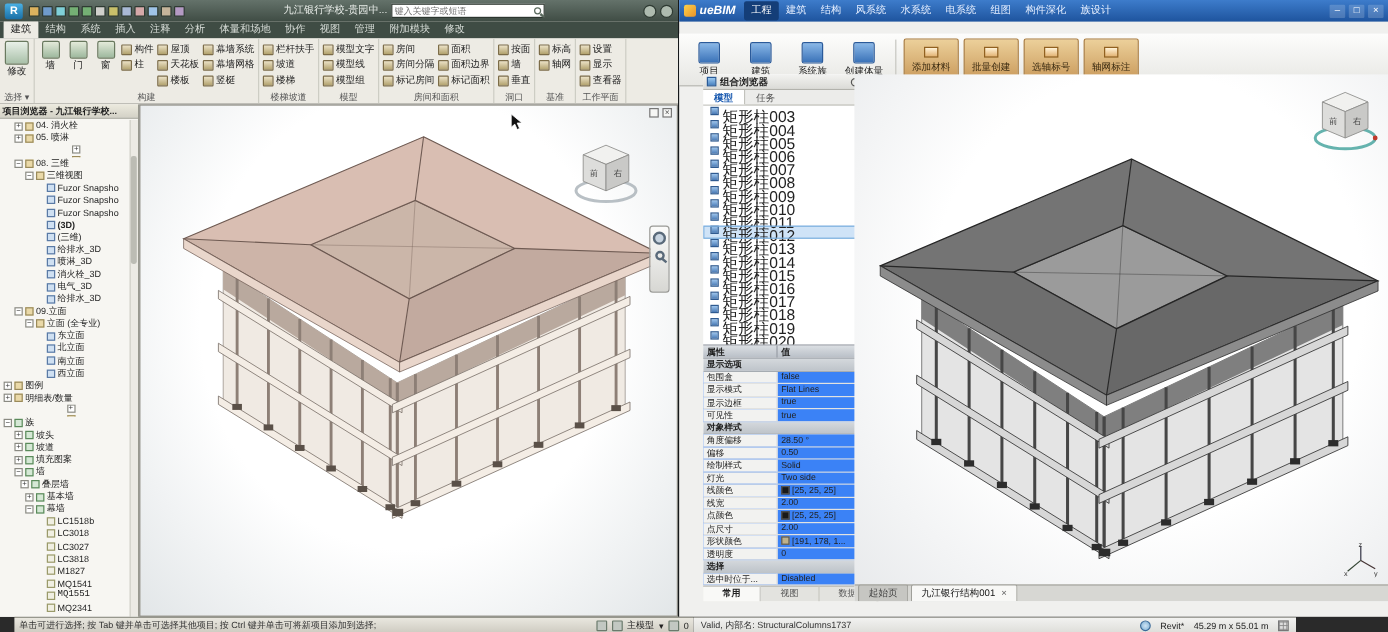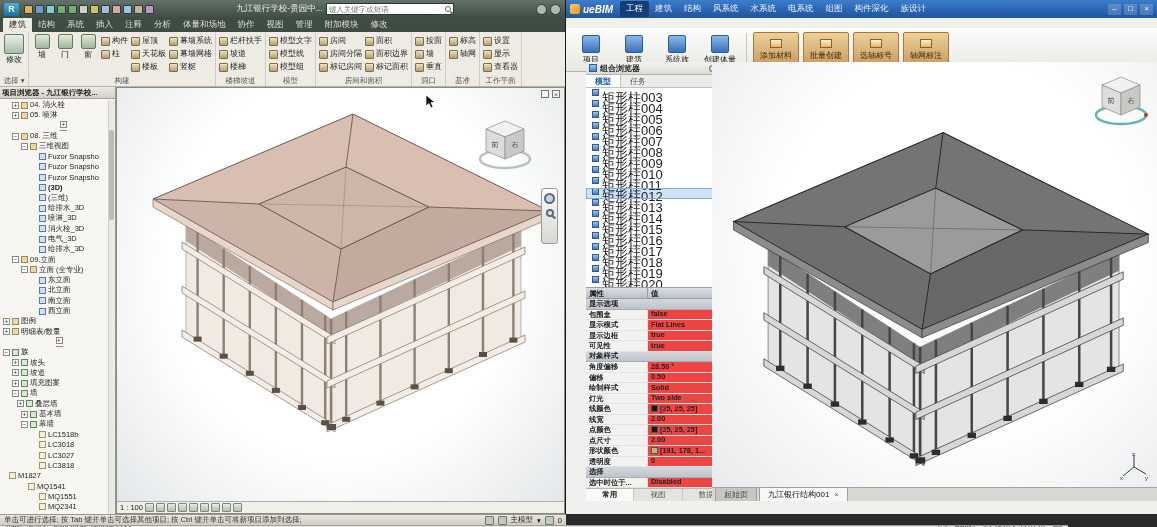--- a/index.html
+++ b/index.html
@@ -61,21 +61,21 @@
 .vcicon{width:9px;height:9px;background:linear-gradient(#eaeae2,#b5bfb5);border:1px solid #79897b;border-radius:1px;flex:none;}
 .bldg-l{position:absolute;left:25px;top:18px;}
 .navbar{position:absolute;left:424px;top:100px;width:17px;height:56px;background:linear-gradient(#fbfbfa,#d7d7d3);border:1px solid #9a9a96;border-radius:3px;display:flex;flex-direction:column;align-items:center;gap:5px;padding:4px 0;}
 .wheel{width:11px;height:11px;border-radius:50%;border:2px solid #5a6a7a;background:#c8d4e0;}
 .zoomi{width:8px;height:8px;border-radius:50%;border:2px solid #5a6a7a;position:relative;}
 .zoomi::after{content:"";position:absolute;width:5px;height:2px;background:#5a6a7a;right:-4px;bottom:-3px;transform:rotate(40deg);}
 .viewcube{position:absolute;}
 .cursor{position:absolute;left:308px;top:7px;}
 
 
-.statusbar{position:absolute;left:0;bottom:0;width:1068px;height:13px;display:flex;font-size:7.5px;z-index:5;flex-direction:column;}
+.statusbar{position:absolute;left:12px;bottom:0;width:1068px;height:13px;display:flex;font-size:7.5px;z-index:5;}
 .rv-status{width:566px;background:linear-gradient(#e9e7df,#cfccc2);border-top:1px solid #97978d;display:flex;align-items:center;padding:0 4px;gap:4px;flex:none;}
 .rv-status .stext{flex:1;white-space:nowrap;overflow:hidden;text-overflow:ellipsis;color:#333;}
 .sic{width:9px;height:9px;background:#c2c8c2;border:1px solid #6a7a6c;border-radius:1px;flex:none;}
 .ue-status{flex:1;background:linear-gradient(#f2f2f0,#dededa);border-top:1px solid #a0a09a;display:flex;align-items:center;padding:0 6px;gap:8px;overflow:hidden;}
 .ue-status .uleft{white-space:nowrap;overflow:hidden;text-overflow:ellipsis;color:#333;flex:1;}
 .globe{width:9px;height:9px;border-radius:50%;border:1px solid #3a6a9a;background:radial-gradient(#cfe4f4,#7aaed4);flex:none;}
 .gridic{width:9px;height:9px;flex:none;background:
  linear-gradient(#888 1px,transparent 1px) 0 0/3px 3px,
  linear-gradient(90deg,#888 1px,transparent 1px) 0 0/3px 3px,#ddd;border:1px solid #777;}
 
@@ -105,21 +105,21 @@
 .dtab{padding:1px 9px;font-size:8px;color:#555;line-height:11px;}
 .dtab.active{background:#fff;color:#1a5ab0;font-weight:bold;border-right:1px solid #c2c2bc;}
 .ue-tree{flex:1;overflow:hidden;position:relative;padding-top:1px;}
 .crow{display:flex;align-items:flex-start;gap:3px;height:11px;font-size:13px;padding-left:6px;white-space:nowrap;}
 .crow.sel{background:#cfe3f7;outline:1px solid #7aaede;outline-offset:-1px;}
 .cicon{width:7px;height:7px;background:linear-gradient(#9ec6ee,#4a7ab5);border:1px solid #2f5a90;flex:none;}
 .props-head{height:12px;display:flex;background:linear-gradient(#dbdfe3,#b9bfc7);border-top:1px solid #9aa0a8;border-bottom:1px solid #989ea6;font-size:7.5px;font-weight:bold;flex:none;}
 .props-head span{padding:0 3px;line-height:11px;}
 .ph-name{width:62px;border-right:1px solid #989ea6;}
 #props{flex:none;overflow:hidden;}
-.prow{display:flex;height:10.5px;font-size:7.3px;border-bottom:1px solid #e2e2e0;background:#ef4444;font-weight:bold;}
+.prow{display:flex;height:10.5px;font-size:7.3px;border-bottom:1px solid #e2e2e0;background:#3b82f6;}
 .psec{background:linear-gradient(#d4d8dc,#bec4ca);font-weight:bold;padding-left:3px;align-items:center;display:flex;border-bottom:1px solid #a6acb2;}
 .pname{width:62px;padding:0 3px;background:#f2f2f0;border-right:1px solid #ddd;white-space:nowrap;overflow:hidden;line-height:10px;}
 .pval{flex:1;padding:0 3px;display:flex;align-items:center;gap:2px;white-space:nowrap;overflow:hidden;line-height:10px;}
 .swatch{width:7px;height:7px;border:1px solid #555;flex:none;}
 .dock-bottabs{height:13px;display:flex;background:#e3e3df;border-top:1px solid #b8b8b2;flex:none;}
 .btab{flex:1;text-align:center;font-size:7.5px;line-height:12px;color:#555;border-right:1px solid #c8c8c2;}
 .btab.active{background:#f9f9f7;color:#222;font-weight:bold;}
 
 .ue-viewport{position:absolute;left:146px;top:62px;right:0;bottom:13px;background:radial-gradient(ellipse at 55% 42%,#ffffff 52%,#e7e9eb 100%);overflow:hidden;}
 .bldg-r{position:absolute;left:10px;top:62px;}
@@ -626,31 +626,31 @@
             <div class="trow" style="padding-left: 30px;">
               <span class="texp none"></span>
               <span class="ticon type"></span>
               <span class="tlabel">LC3027</span>
             </div>
             <div class="trow" style="padding-left: 30px;">
               <span class="texp none"></span>
               <span class="ticon type"></span>
               <span class="tlabel">LC3818</span>
             </div>
-            <div class="trow" style=" align-items: center;">
+            <div class="trow" style="padding-left: 30px; align-items: center;">
               <span class="texp none"></span>
               <span class="ticon type"></span>
               <span class="tlabel">M1827</span>
             </div>
-            <div class="trow" style="padding-left: 19px;">
+            <div class="trow" style="padding-left: 30px;">
               <span class="texp none"></span>
               <span class="ticon type"></span>
               <span class="tlabel">MQ1541</span>
             </div>
-            <div class="trow" style="padding-left: 30px;">
+            <div class="trow" style="padding-left: 30px; font-family: Liberation Mono, monospace;">
               <span class="texp none"></span>
               <span class="ticon type"></span>
               <span class="tlabel">MQ1551</span>
             </div>
             <div class="trow" style="padding-left: 30px;">
               <span class="texp none"></span>
               <span class="ticon type"></span>
               <span class="tlabel">MQ2341</span>
             </div>
           </div>
@@ -680,34 +680,20 @@
           <polygon points="28,23 47,15 47,37 28,45" fill="#c9c9c7" stroke="#8a8a88" stroke-width="0.7"></polygon>
           <text x="18" y="33" font-size="7" text-anchor="middle" fill="#444">前</text>
           <text x="38" y="33" font-size="7" text-anchor="middle" fill="#444">右</text>
         </svg>
 
         <div class="navbar">
           <span class="wheel"></span>
           <span class="zoomi"></span>
         </div>
 
-        <div class="vcbar">
-          <span>1 : 100</span>
-          <span id="vc-icons" style="display:flex;gap:2px">
-              <span class="vcicon"></span>
-              <span class="vcicon"></span>
-              <span class="vcicon"></span>
-              <span class="vcicon"></span>
-              <span class="vcicon"></span>
-              <span class="vcicon"></span>
-              <span class="vcicon"></span>
-              <span class="vcicon"></span>
-              <span class="vcicon"></span>
-            </span>
-        </div>
       </div>
     </div>
   </section>
 
   <section class="uebim">
     <div class="ue-title">
       <div class="ue-logo">
         <span class="lcube"></span>
         <span>ueBIM</span>
       </div>

